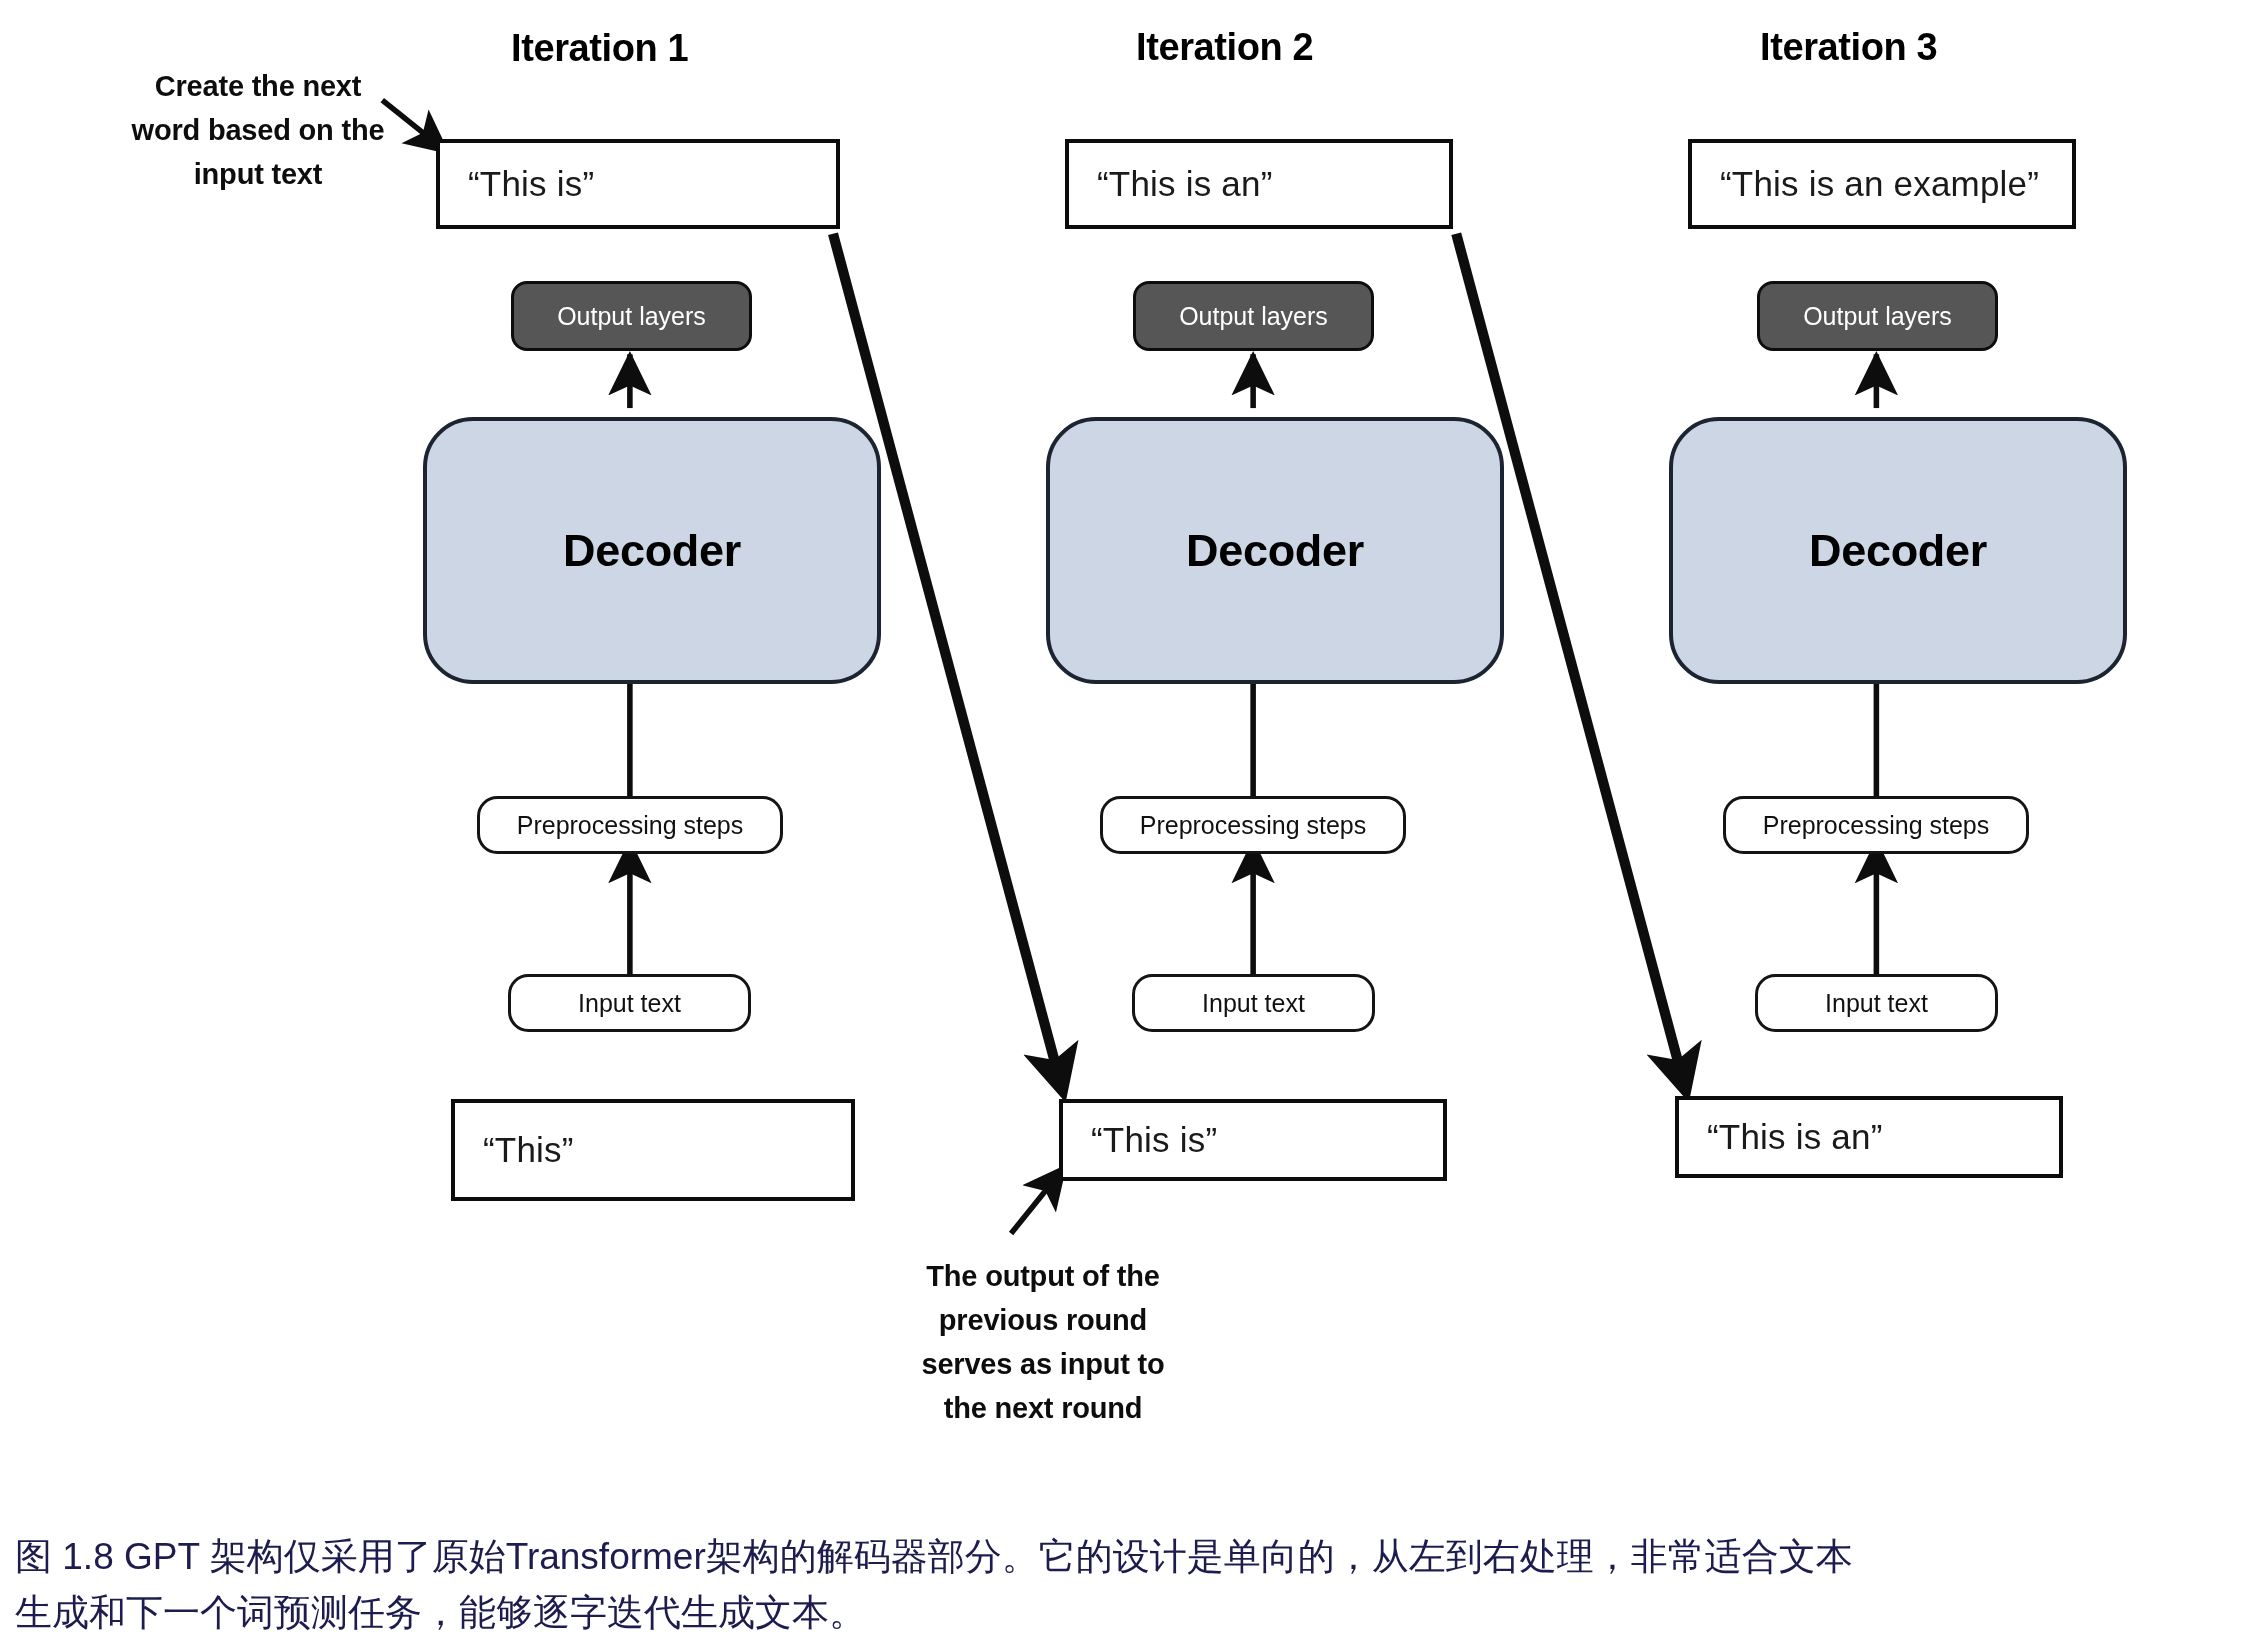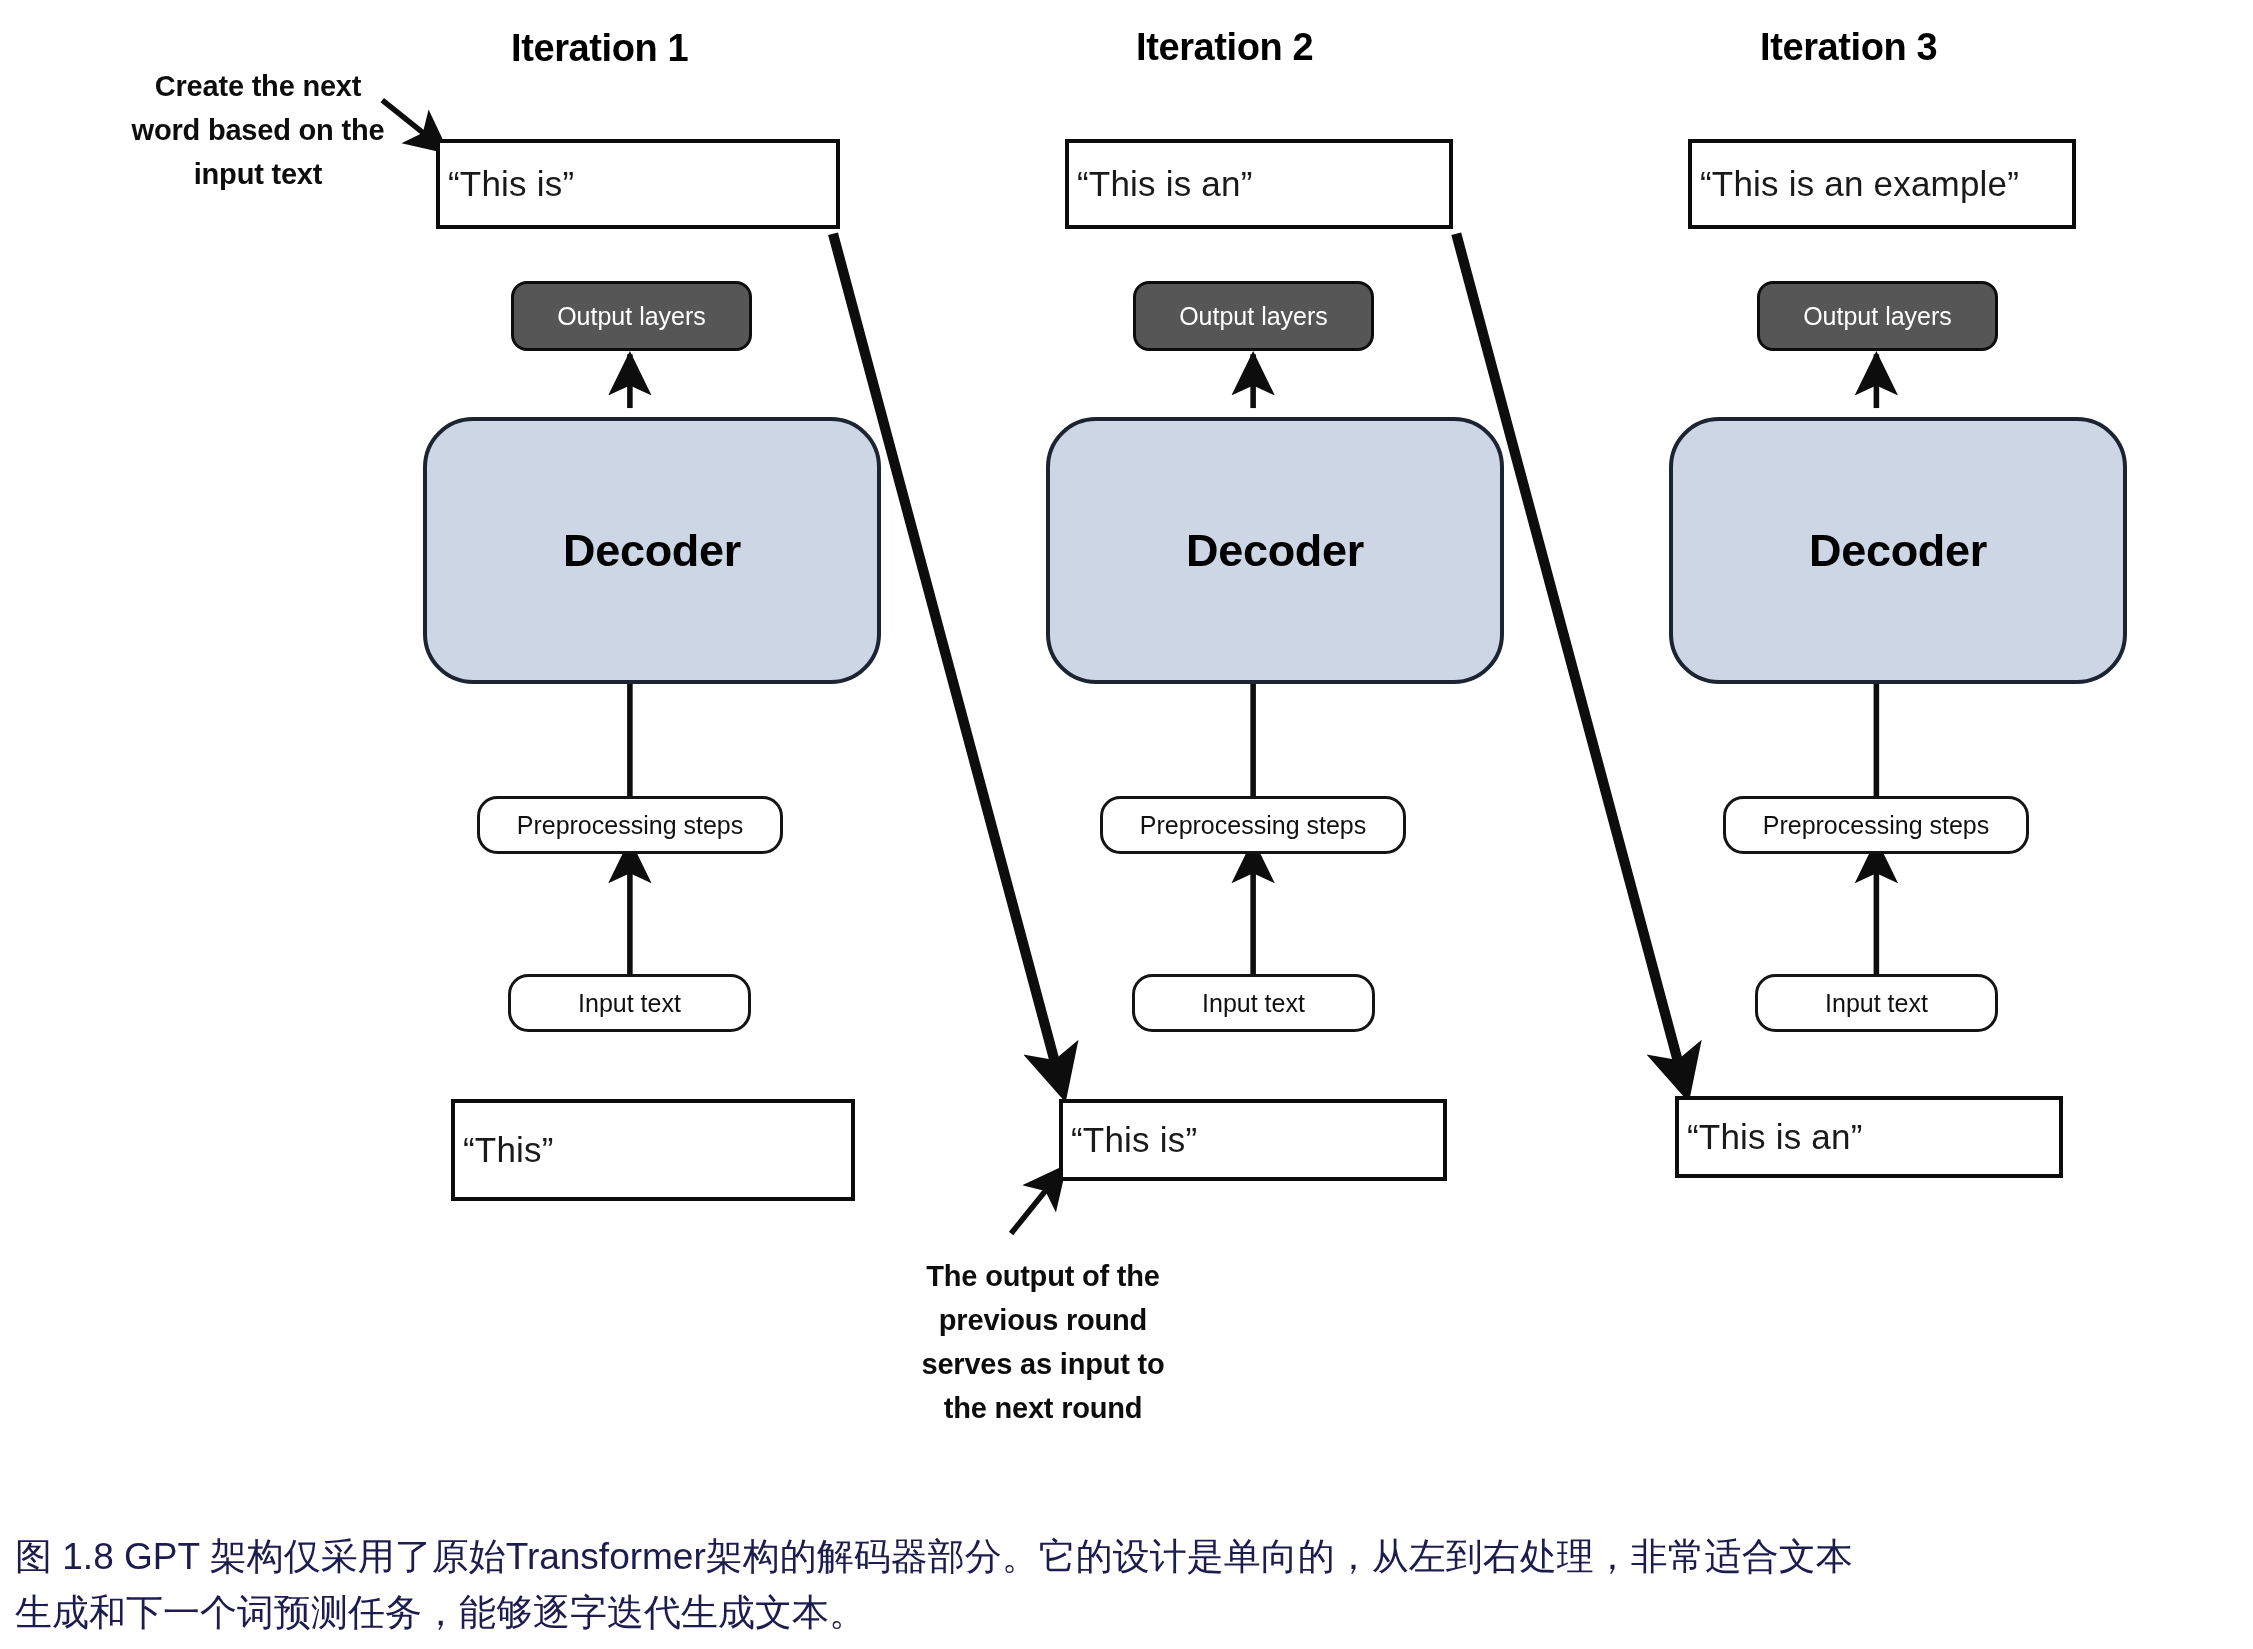--- a/index.html
+++ b/index.html
@@ -49,21 +49,21 @@
     background: #ffffff;
     border: 4.6px solid #0c0c0c;
     box-sizing: border-box;
     display: flex;
     align-items: center;
     z-index: 3;
   }
   .text-box span {
     font-size: 35px;
     color: #1a1a1a;
-    padding-left: 8px;
+    padding-left: 28px;
     white-space: nowrap;
     letter-spacing: 0.2px;
   }
 
   
   .output-layers {
     position: absolute;
     background: #565656;
     border: 3.7px solid #0d0d0d;
     border-radius: 16px;

